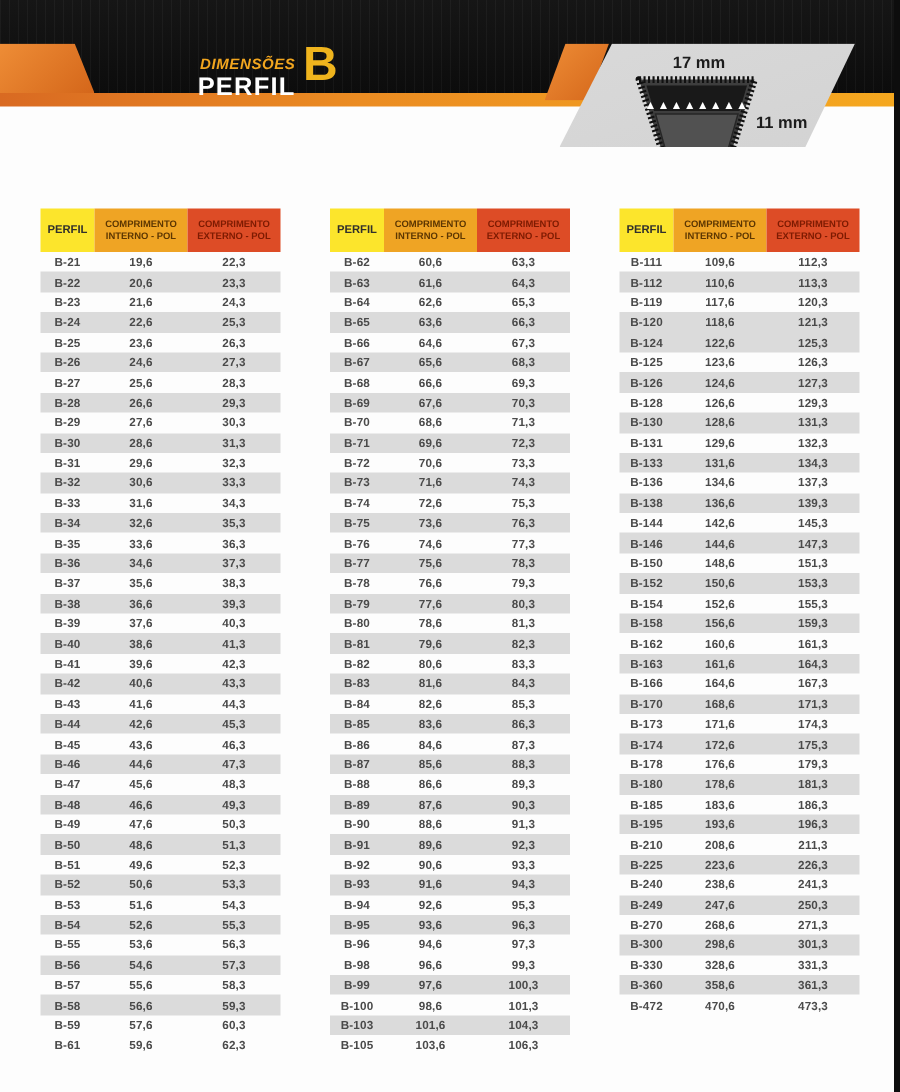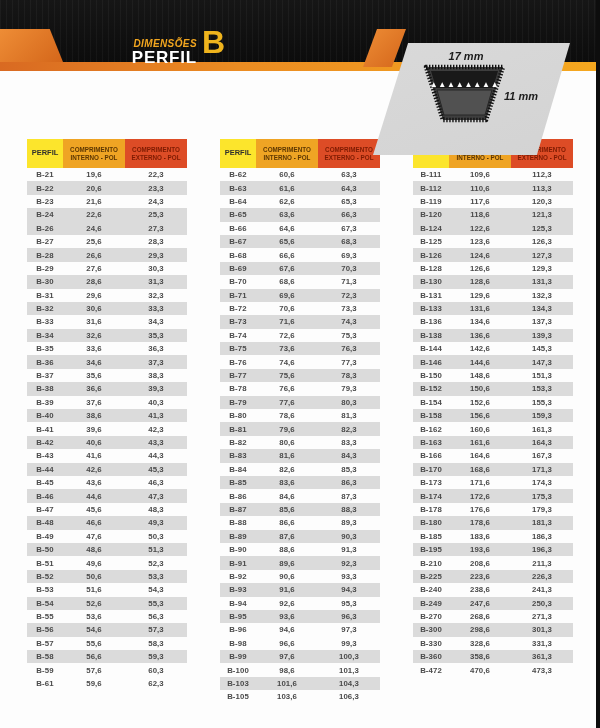--- a/index.html
+++ b/index.html
@@ -41,24 +41,23 @@
     color:#efb41d;font-size:32px;font-weight:bold;line-height:32px;
   }
   
   .accent-right{
     position:absolute;left:363px;top:29px;width:43px;height:38px;
     clip-path:polygon(32.6% 0,100% 0,67.4% 100%,0 100%);
     background:linear-gradient(135deg,#ee8d36,#d4661a);
     z-index:3;
   }
   .diagram{
-    position:absolute;left:373px;top:43px;width:197px;height:112px;z-index:3;
+    position:absolute;left:373px;top:29px;width:197px;height:69px;z-index:3;
     clip-path:polygon(17.8% 0,100% 0,83.2% 100%,0 100%);
     background:linear-gradient(160deg,#d9d9d9,#d3d3d3);
-    font-style:italic;
   }
   .label-top{
     position:absolute;left:63px;top:7px;width:60px;text-align:center;
     font-size:11px;font-weight:bold;color:#1c1c1c;
   }
   .label-side{
     position:absolute;left:131px;top:47px;width:48px;
     font-size:11px;font-weight:bold;color:#1c1c1c;
   }
   .belt-svg{position:absolute;left:49px;top:20px;}
@@ -137,20 +136,25 @@
       <div class="trow">
         <div class="tcell c0">B-23</div>
         <div class="tcell c1">21,6</div>
         <div class="tcell c2">24,3</div>
       </div>
       <div class="trow alt">
         <div class="tcell c0">B-24</div>
         <div class="tcell c1">22,6</div>
         <div class="tcell c2">25,3</div>
       </div>
+      <div class="trow">
+        <div class="tcell c0">B-25</div>
+        <div class="tcell c1">23,6</div>
+        <div class="tcell c2">26,3</div>
+      </div>
       <div class="trow alt">
         <div class="tcell c0">B-26</div>
         <div class="tcell c1">24,6</div>
         <div class="tcell c2">27,3</div>
       </div>
       <div class="trow">
         <div class="tcell c0">B-27</div>
         <div class="tcell c1">25,6</div>
         <div class="tcell c2">28,3</div>
       </div>

